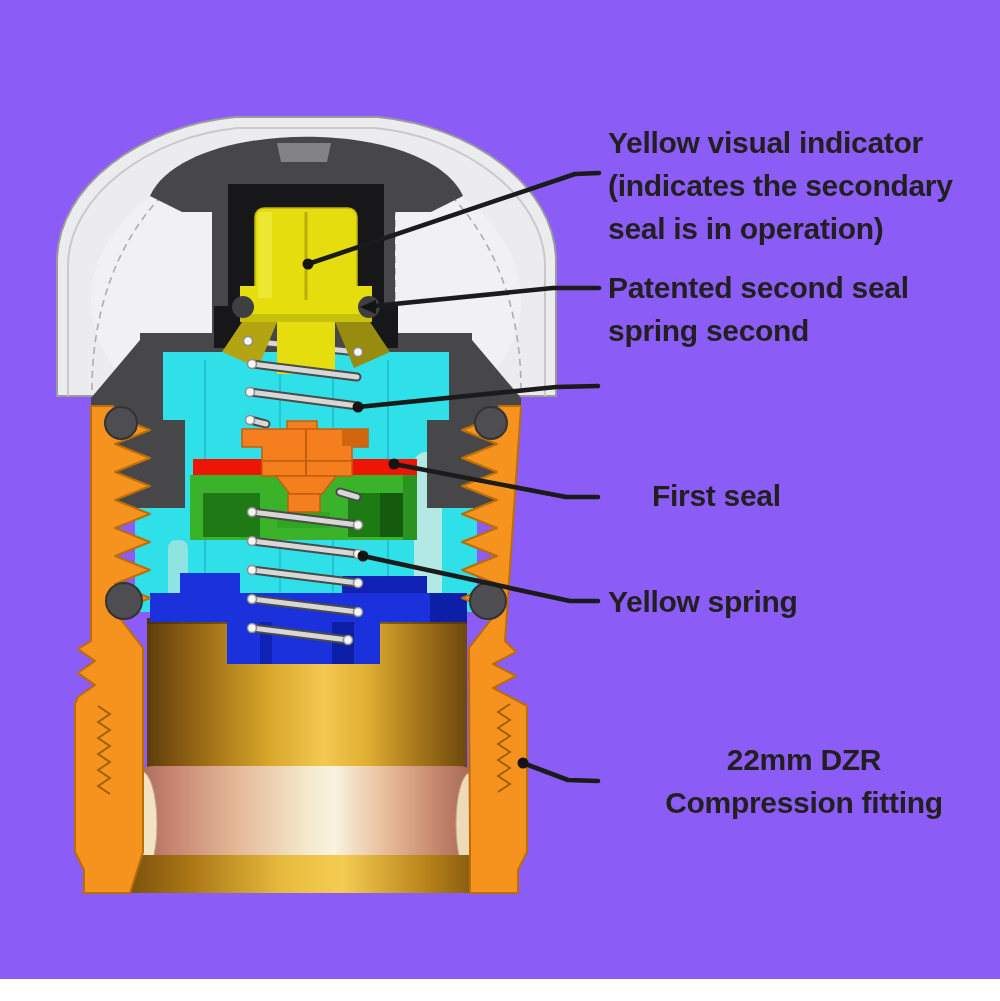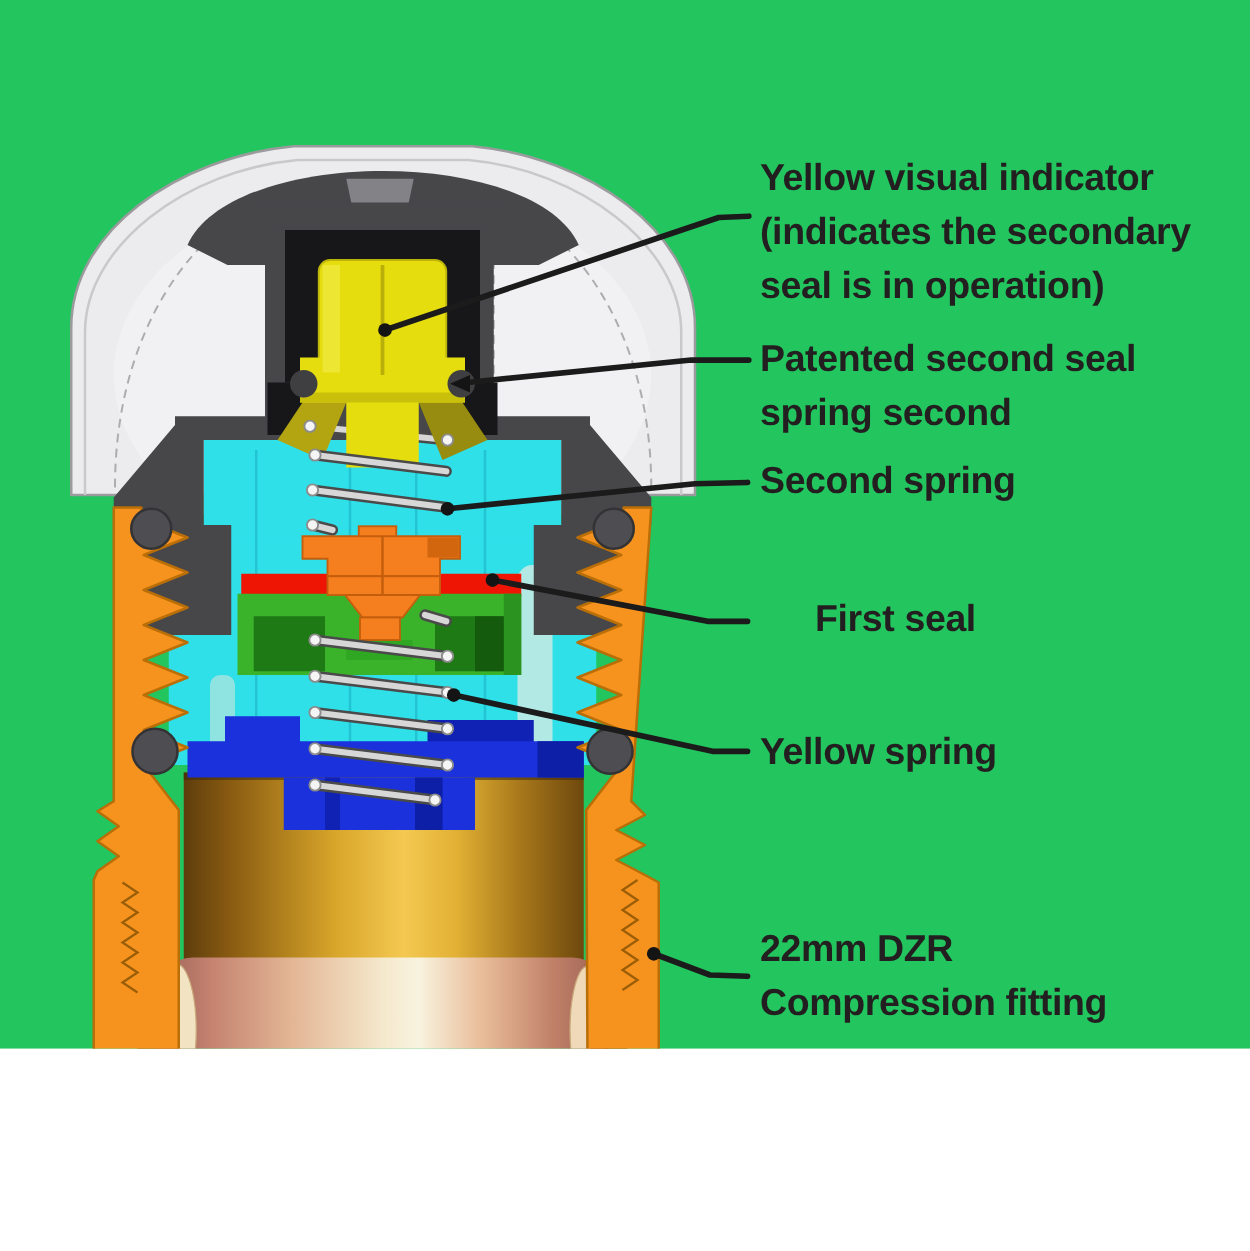--- a/index.html
+++ b/index.html
@@ -1,31 +1,31 @@
 <!DOCTYPE html>
 <html><head>
 <meta charset="utf-8">
 <style>
   html,body{margin:0;padding:0;background:#ffffff;}
   .stage{
-    position:relative;width:1000px;height:839px;background:#22c55e;
+    position:relative;width:1000px;height:979px;background:#8b5cf6;
     font-family:"Liberation Sans",sans-serif;overflow:hidden;
   }
   .stage svg{position:absolute;left:0;top:0;}
   .label{
     position:absolute;left:608px;width:392px;
     color:#231F20;font-weight:700;font-size:30px;line-height:43px;
     letter-spacing:-0.3px;white-space:pre-line;
   }
   .l1{top:121px;}
   .l2{top:266px;}
   .l3{top:363px;}
   .l4{top:474px;margin-left:44px;}
   .l5{top:580px;}
-  .l6{top:738px;}
+  .l6{top:738px;text-align:center;}
 </style>
 </head>
 <body>
 
 <div class="stage">
 
 <svg width="1000" height="1001" viewBox="0 0 1000 1001">
   <defs>
     <linearGradient id="brassG" x1="0" y1="0" x2="1" y2="0">
       <stop offset="0" stop-color="#5E3D0C"></stop>
@@ -231,19 +231,18 @@
     </g>
 
   </g>
 </svg>
 
 <div class="label l1">Yellow visual indicator
 (indicates the secondary
 seal is in operation)</div>
 <div class="label l2">Patented second seal
 spring second</div>
-<div class="label l3">Second spring</div>
 <div class="label l4">First seal</div>
 <div class="label l5">Yellow spring</div>
 <div class="label l6">22mm DZR
 Compression fitting</div>
 
 </div>
 
 </body></html>

